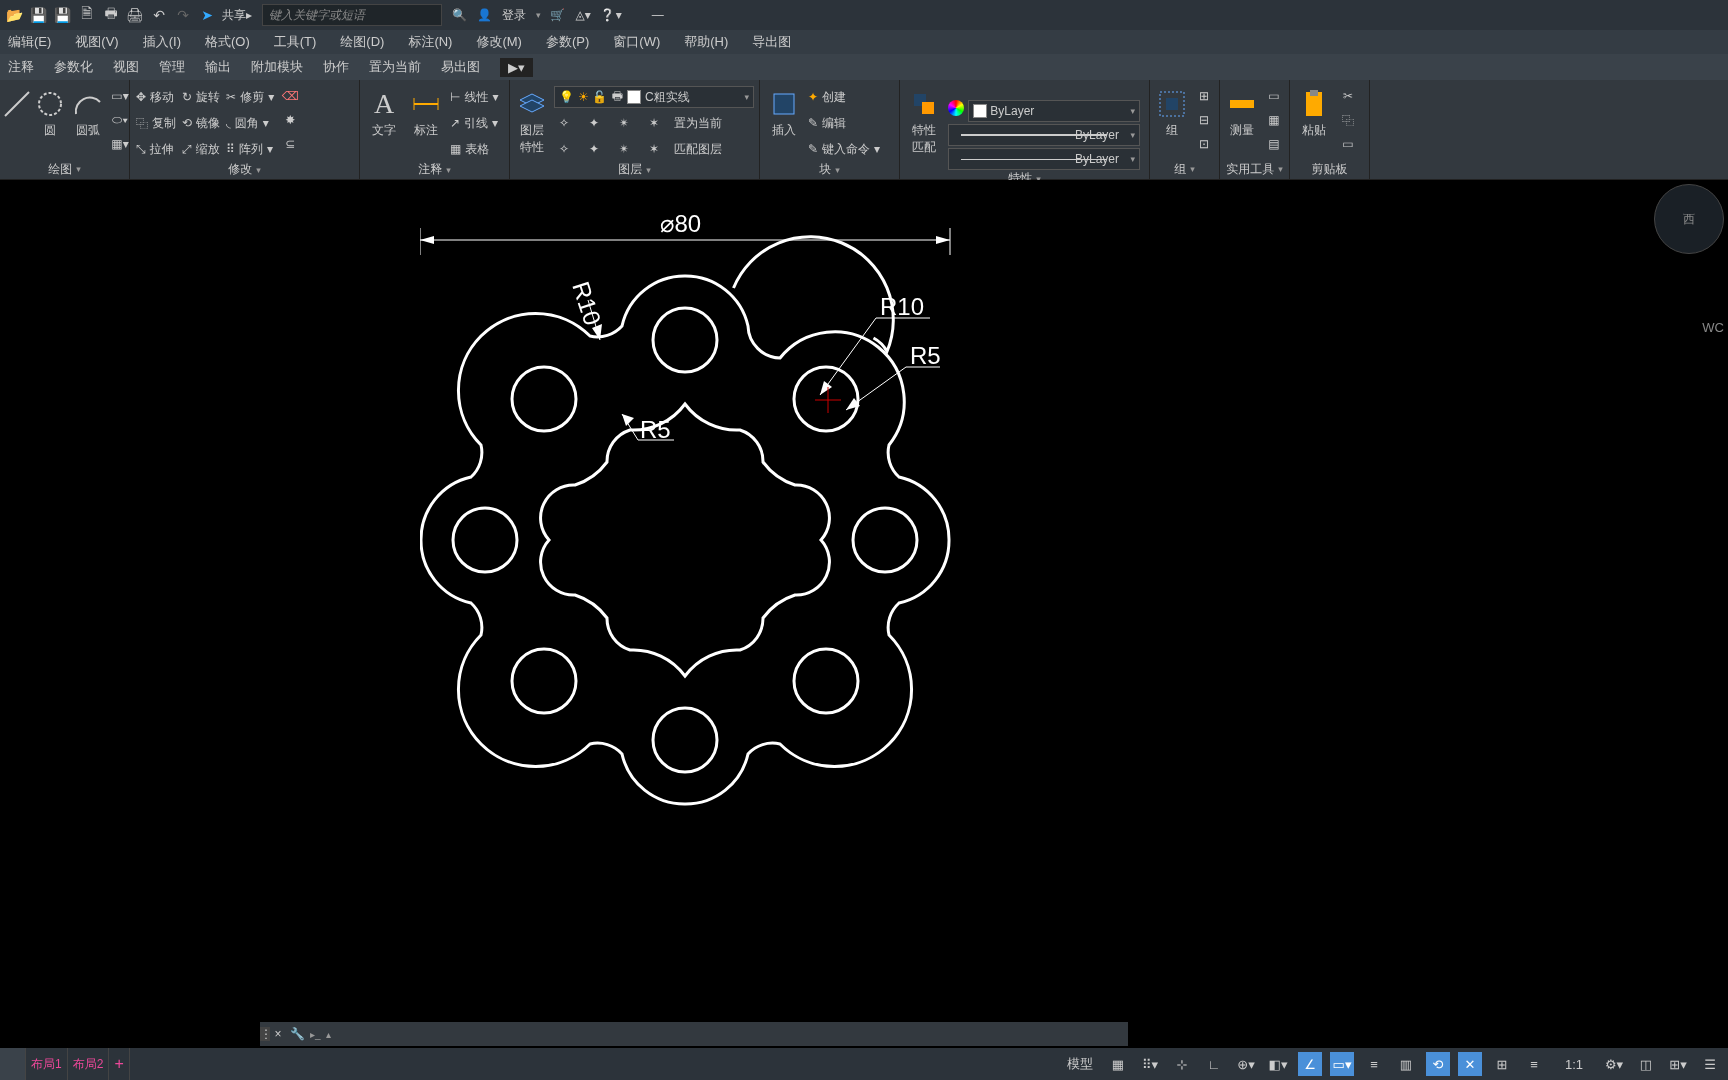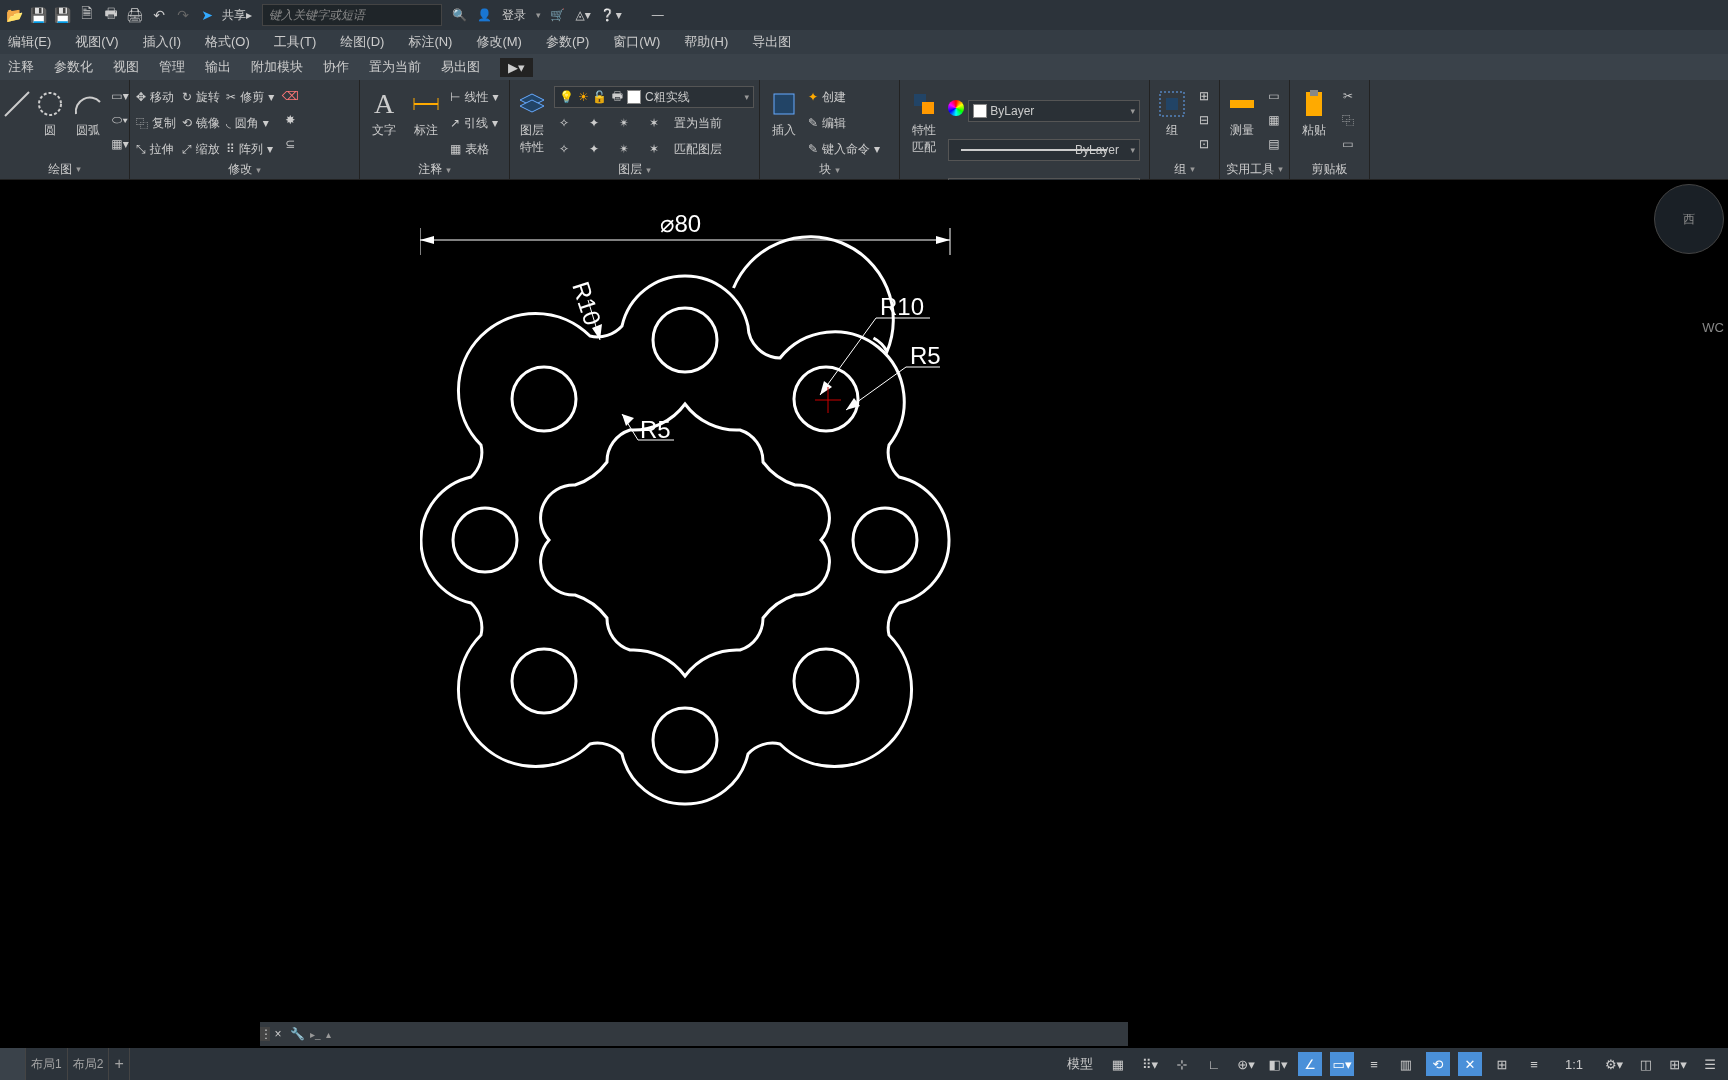--- a/index.html
+++ b/index.html
@@ -33,21 +33,21 @@
 .drawing .thin{stroke:#fff;stroke-width:1;fill:none}
 .drawing .thick{stroke:#fff;stroke-width:3;fill:none}
 .cmdline{position:absolute;left:260px;right:600px;bottom:34px;height:24px;background:#33393f;display:flex;align-items:center}
 .cmdline .grip{width:10px;background:#444}
 .cmdline .x{width:16px;text-align:center;color:#ccc}
 .cmdline .spanner{width:24px;text-align:center;color:#ccc}
 .cmdline input{flex:1;background:#d9d9d9;border:none;height:22px;padding:0 6px;font-size:12px;font-style:italic;color:#666}
 .cmdline .chev{width:16px;color:#999;font-size:10px}
 .tabs-bottom{position:absolute;left:0;right:0;bottom:0;height:32px;background:#2c333a;display:flex;justify-content:space-between}
 .doc-tabs{display:flex}
-.doc-tab{padding:0 5px;height:32px;line-height:32px;font-size:12px;color:#a3a3a3;border-right:1px solid #444}
+.doc-tab{padding:0 5px;height:32px;line-height:32px;font-size:12px;color:#ec4899;border-right:1px solid #444}
 .doc-tab.add{font-size:16px}
 .statusbar{display:flex;align-items:center;gap:8px;padding:0 6px}
 .sbtn{width:24px;height:24px;display:flex;align-items:center;justify-content:center;color:#ccc;font-size:13px}
 .sbtn.on{background:#4a90d9;color:#fff}
 .taskbar{position:absolute;left:0;right:0;bottom:-2px;height:34px;background:#1c2126;display:flex;align-items:center;gap:6px;padding:0 6px}
 .viewcube{position:absolute;right:4px;top:4px;width:70px;height:70px;border:1px solid #444;border-radius:50%;background:#1a2026;display:flex;align-items:center;justify-content:center;color:#888;font-size:12px}
 </style>
 </head>
 <body>
 
@@ -271,21 +271,21 @@
   <div class="panel" style="width:250px">
     <div class="panel-body">
       <div class="big-btn">
         <svg class="glyph" viewBox="0 0 32 32">
             <rect x="6" y="6" width="12" height="12" fill="#246"></rect>
             <rect x="14" y="14" width="12" height="12" fill="#f90"></rect>
           </svg>
         <span style="white-space:pre">特性
 匹配</span>
       </div>
-      <div class="col" style="gap:17px;padding-top:16px">
+      <div class="col" style="gap:2px;padding-top:16px">
         <div style="display:flex;gap:4px">
           <span class="smallico" style="background:conic-gradient(red,yellow,lime,cyan,blue,magenta,red);border-radius:50%;width:16px;height:16px"></span>
           <div class="prop-combo"><span class="swatch"></span>&nbsp;<span>ByLayer</span></div>
         </div>
         <div class="prop-combo" style="width:192px">
             <span class="prop-line"></span>
             <span style="position:absolute;right:20px">ByLayer</span>
           </div>
         <div class="prop-combo" style="width:192px">
             <span class="prop-line" style="height:1px"></span>

